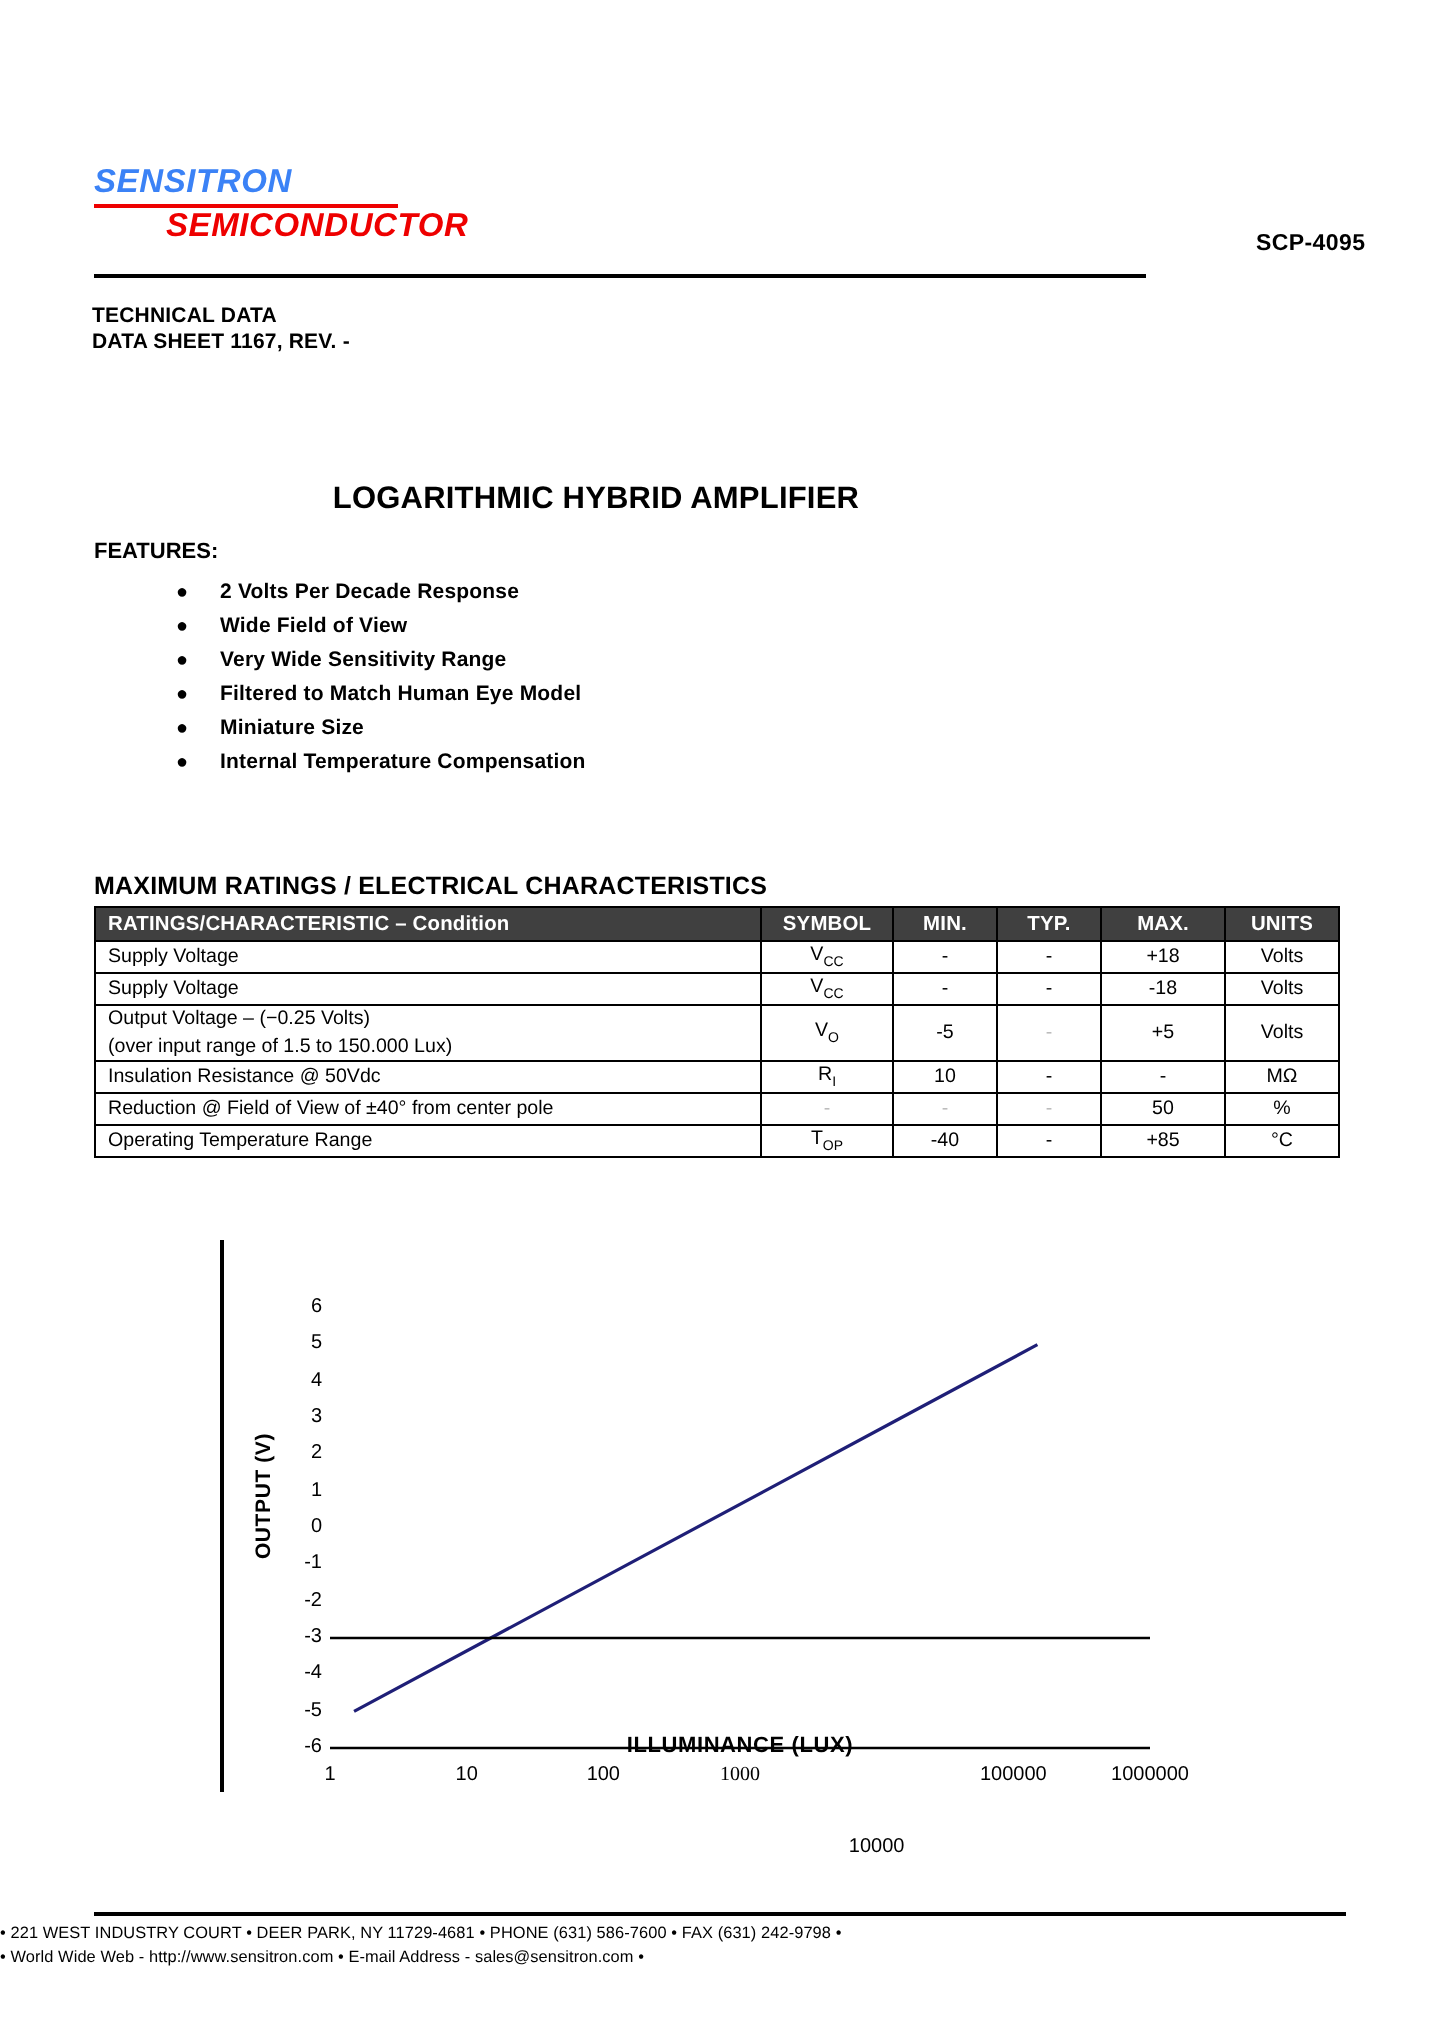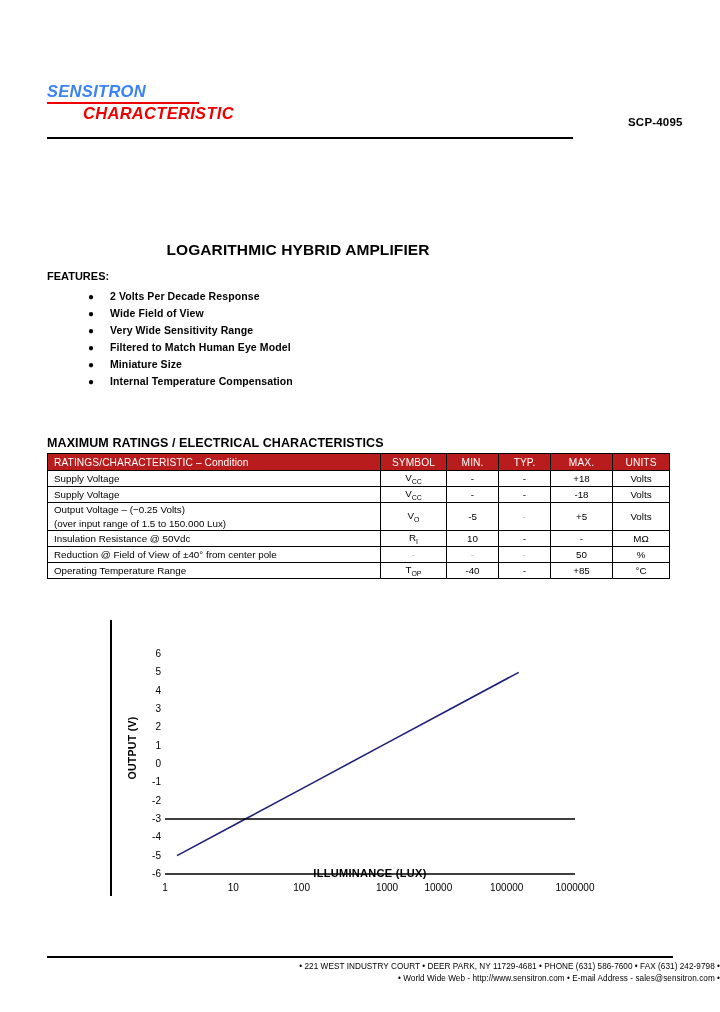--- a/index.html
+++ b/index.html
@@ -163,23 +163,23 @@
     font-size: 9.8px;
   }
   table.ratings th,
   table.ratings td {
     border: 1px solid #000000;
     padding: 0;
     height: 15px;
     vertical-align: middle;
   }
   table.ratings thead th {
-    background: #b91c1c;
+    background: #404040;
     color: #ffffff;
-    font-weight: normal;
+    font-weight: bold;
     font-size: 10.2px;
     letter-spacing: 0.1px;
     height: 16px;
   }
   table.ratings thead th.cond {
     text-align: left;
     padding-left: 6px;
   }
   table.ratings thead th.ctr { text-align: center; }
   table.ratings td.cond {
@@ -284,40 +284,44 @@
     top: 956px;
     width: 626px;
     height: 2px;
     background: #000000;
   }
   .footer-text {
     position: absolute;
     left: 0;
     top: 961px;
     width: 720px;
-    text-align: right;
+    text-align: left;
     font-size: 8.2px;
     line-height: 11.5px;
     letter-spacing: 0.05px;
   }
 </style>
 </head>
 <body>
 
 <div class="page">
 
   <div class="logo-block">
     <span class="logo-line1">SENSITRON</span>
     <div class="logo-rule"></div>
-    <span class="logo-line2">CHARACTERISTIC</span>
+    <span class="logo-line2">SEMICONDUCTOR</span>
   </div>
 
   <div class="partno">SCP-4095</div>
   <div class="header-rule"></div>
 
+  <div class="tech-data">
+    <div>TECHNICAL DATA</div>
+    <div>DATA SHEET 1167, REV. -</div>
+  </div>
 
   <div class="title-sub">LOGARITHMIC HYBRID AMPLIFIER</div>
 
   <div class="features-head">FEATURES:</div>
   <ul class="features-list">
     <li>
       <span class="bullet">●</span>
       <span>2 Volts Per Decade Response</span>
     </li>
     <li>
@@ -442,22 +446,22 @@
           <div class="ytick" style="top: 146.667px;">-2</div>
           <div class="ytick" style="top: 165px;">-3</div>
           <div class="ytick" style="top: 183.333px;">-4</div>
           <div class="ytick" style="top: 201.667px;">-5</div>
           <div class="ytick" style="top: 220px;">-6</div>
         </div>
       <div id="xtick-group">
           <div class="xtick" style="left: 0px;">1</div>
           <div class="xtick" style="left: 68.3333px;">10</div>
           <div class="xtick" style="left: 136.667px;">100</div>
-          <div class="xtick" style="left: 222px;">1000</div>
-          <div class="xtick" style="left: 273.333px;">10000</div>
+          <div class="xtick" style="left: 205px; font-family: Liberation Serif, serif;">1000</div>
+          <div class="xtick" style="left: 273.333px; margin-top: 36px;">10000</div>
           <div class="xtick" style="left: 341.667px;">100000</div>
           <div class="xtick" style="left: 410px;">1000000</div>
         </div>
     </div>
 
     <div class="x-axis-label">ILLUMINANCE (LUX)</div>
   </div>
 
   <div class="footer-rule"></div>
   <div class="footer-text">

